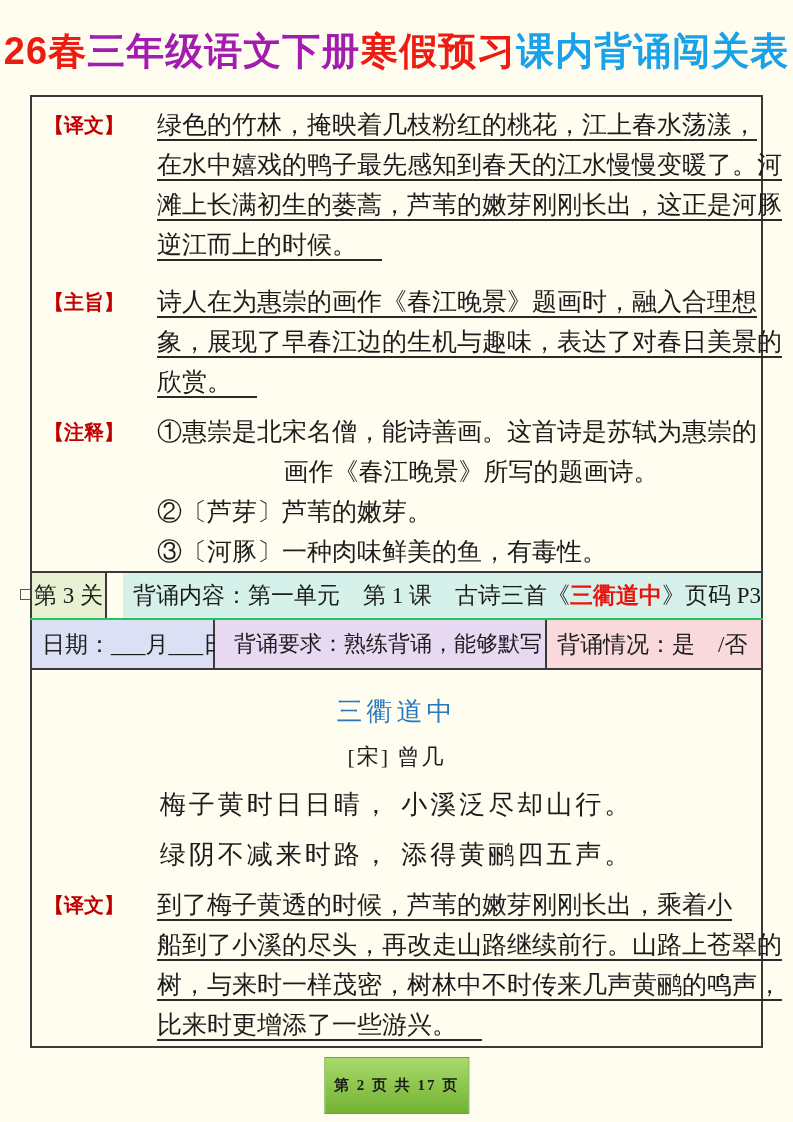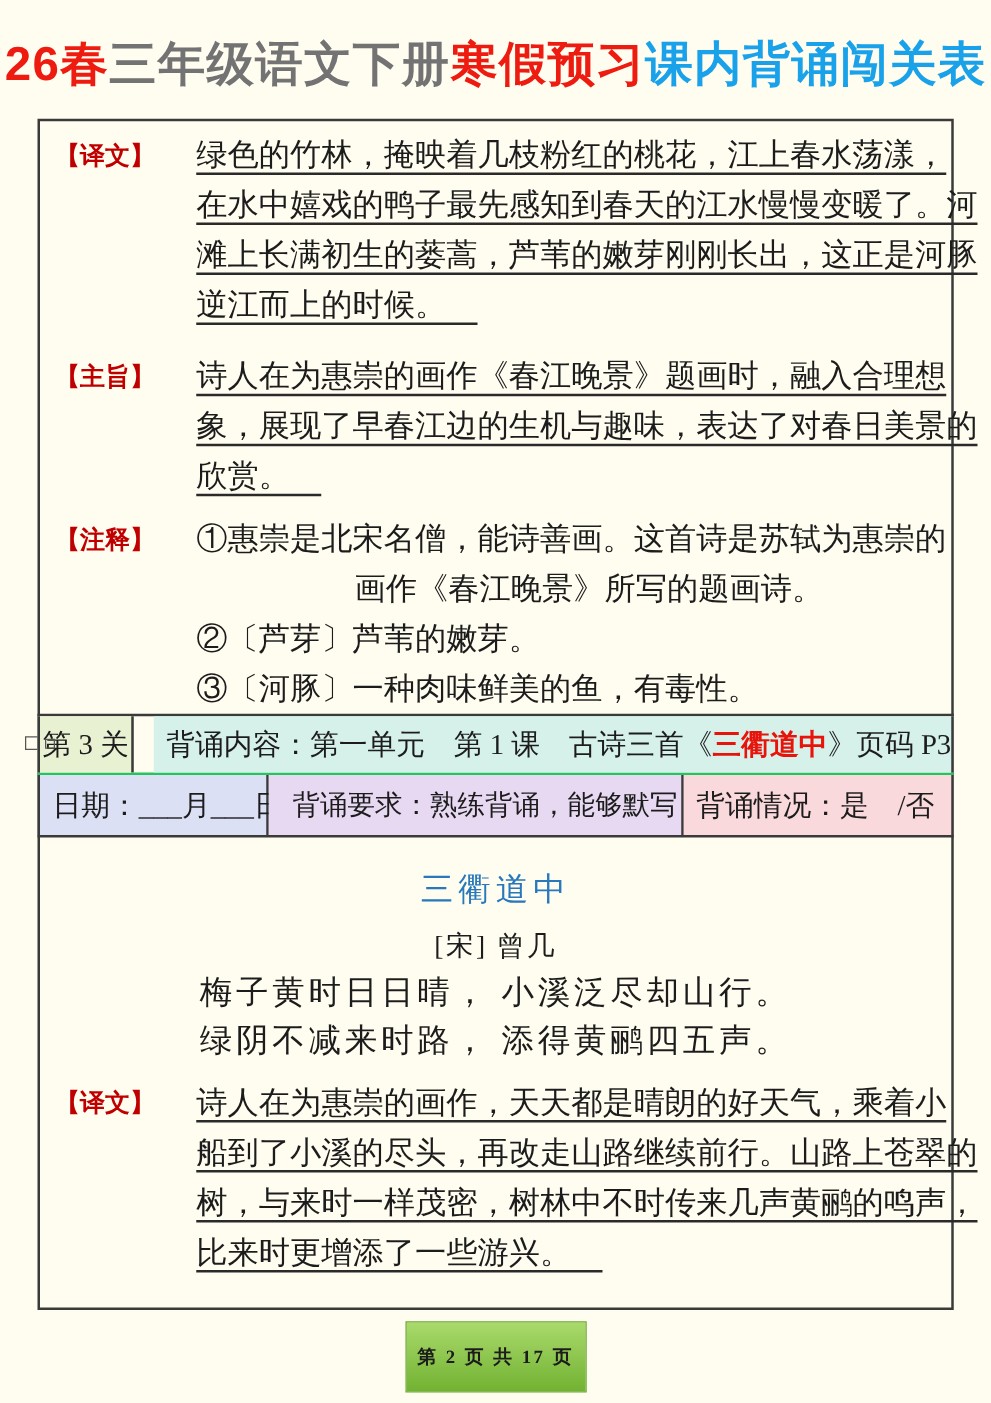--- a/index.html
+++ b/index.html
@@ -8,21 +8,21 @@
     width:793px; height:1122px; position:relative; overflow:hidden;
     font-family:"Liberation Serif","DejaVu Serif",serif; color:#1c1c1c;
   }
   
   .title {
     position:absolute; top:26px; left:0; width:100%;
     text-align:center; font-size:38px; font-weight:900; letter-spacing:1px;
     font-family:"Liberation Sans","DejaVu Sans",sans-serif; white-space:nowrap;
   }
   .t-red  { color:#ed1b10; }
-  .t-black{ color:#737373; }
+  .t-black{ color:#a21caf; }
   .t-blue { color:#19a2ea; }
 
   
   .mainbox {
     position:absolute; left:30px; top:95px; width:733px; height:953px;
     border:2px solid #3a3a3a;
   }
   .sec { position:absolute; left:12px; right:8px; display:flex; align-items:flex-start;gap:20px; }
   .sec-label {
     flex:none; width:93px; color:#c00000; font-size:20px; line-height:40px;
@@ -50,21 +50,21 @@
   .hl { color:#e8140c; font-weight:bold; }
   .anchor {
     position:absolute; left:4px; top:18px; width:8px; height:8px;
     border:1.5px solid #555; background:transparent;
   }
 
   
   .poemwrap { position:absolute; left:0; right:0; top:573px; bottom:0; text-align:center; }
   .poem-title { margin-top:24px; font-size:26px; color:#2878bb; letter-spacing:4px; white-space:nowrap; }
   .poem-author { margin-top:13px; font-size:22px; letter-spacing:2px; white-space:nowrap; }
-  .poem-line { margin-top:4px; font-size:26px; letter-spacing:3px; white-space:nowrap; }
+  .poem-line { margin-top:15px; font-size:26px; letter-spacing:3px; white-space:nowrap; }
   .sec-flow { position:static; display:flex; text-align:left; margin:13px 8px 0 12px; }
 
   
   .checkbox {
     position:absolute; left:20px; top:589px; width:11px; height:11px;
     border:1.5px solid #555; background:transparent;
   }
   .footer {
     position:absolute; top:1057px; left:50%; transform:translateX(-50%);
     background:linear-gradient(#a9da6b,#72b232); border:1px solid #69a830;
@@ -133,21 +133,21 @@
 
   <div class="poemwrap">
     <div class="poem-title">三衢道中</div>
     <div class="poem-author">[宋] 曾几</div>
     <div class="poem-line">梅子黄时日日晴， 小溪泛尽却山行。</div>
     <div class="poem-line">绿阴不减来时路， 添得黄鹂四五声。</div>
 
     <div class="sec sec-flow">
       <div class="sec-label">【译文】</div>
       <div class="sec-body">
-        <div class="bline"><span class="ul">诗人在为惠崇的画作，天天都是晴朗的好天气，乘着小</span></div>
+        <div class="bline"><span class="ul">到了梅子黄透的时候，芦苇的嫩芽刚刚长出，乘着小</span></div>
         <div class="bline"><span class="ul">船到了小溪的尽头，再改走山路继续前行。山路上苍翠的</span></div>
         <div class="bline"><span class="ul">树，与来时一样茂密，树林中不时传来几声黄鹂的鸣声，</span></div>
         <div class="bline"><span class="ul">比来时更增添了一些游兴。　</span></div>
       </div>
     </div>
   </div>
 
 </div>
 
 <div class="footer">第 2 页 共 17 页</div>

